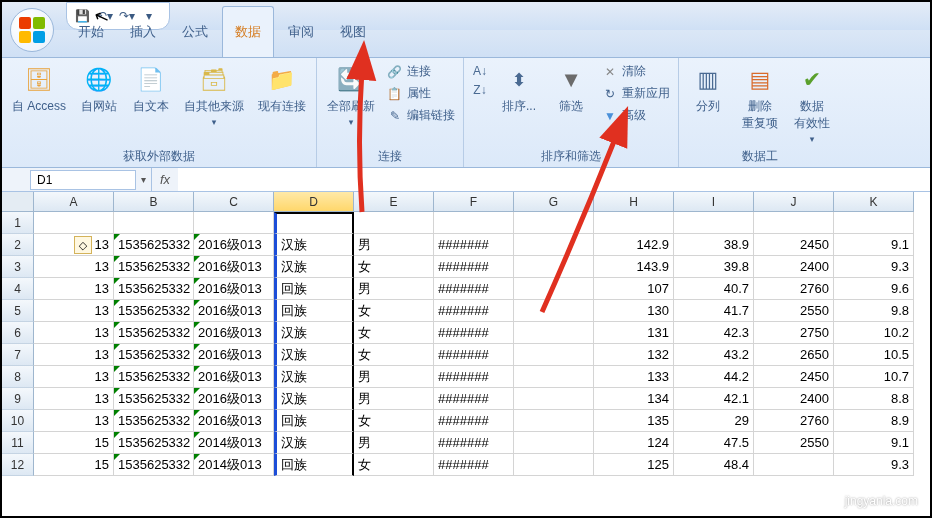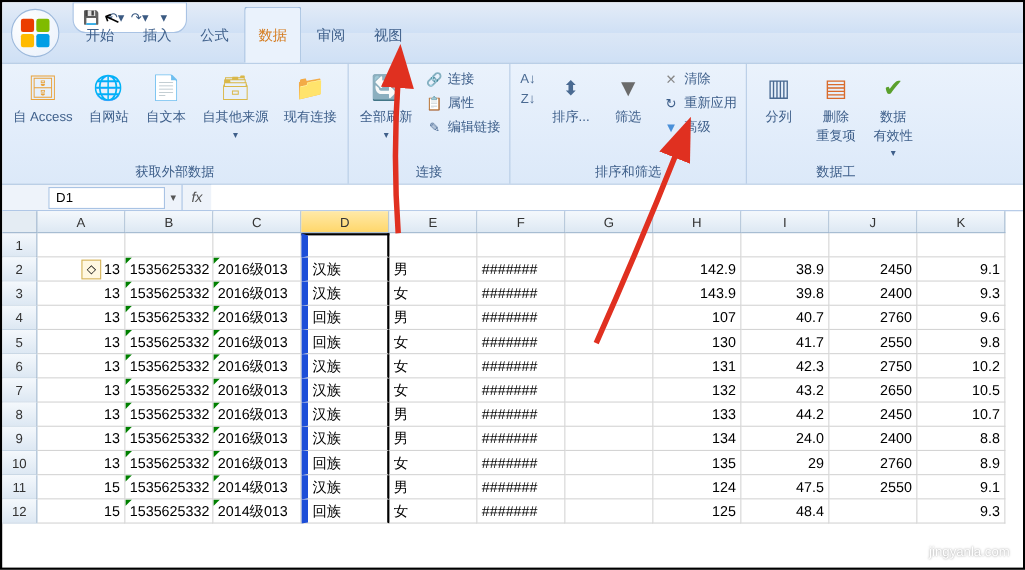--- a/index.html
+++ b/index.html
@@ -44,37 +44,37 @@
 .ico-sort{color:#4a6a92}
 .ico-filter{color:#6b6b6b}
 .ico-clear{color:#888}
 .ico-adv{color:#4a90d9}
 .ico-split{color:#4a6a92}
 .ico-dedup{color:#d96b2c}
 .ico-valid{color:#5aa02c}
 
 
 .fbar { height:24px; background:#eef3fa; border-bottom:1px solid #a9c3e4; display:flex; align-items:center;}
-.namebox { width:106px; border:1px solid #a9c3e4; background:#fff; font-size:12px; padding:2px 6px; margin-left:42px;}
+.namebox { width:106px; border:1px solid #a9c3e4; background:#fff; font-size:12px; padding:2px 6px; margin-left:28px;}
 .fx { padding:0 8px; color:#555; font-style:italic; font-size:13px;}
 .fbar-dd { width:16px; text-align:center; color:#555; font-size:10px; border-right:1px solid #a9c3e4; height:100%; display:flex;align-items:center;justify-content:center;}
 .finput { flex:1; border:none; background:#fff; height:100%; padding:0 6px; font-size:12px;}
 
 
 .grid-wrap { position:relative; }
 .selectall { position:absolute; top:0; left:0; width:32px; height:20px; background:#e4ecf3; border-right:1px solid #9eb6ce; border-bottom:1px solid #9eb6ce;}
 .cols { display:flex; margin-left:32px; height:20px;}
 .colh { width:80px; background:linear-gradient(#f4f8fc,#dde8f3); border-right:1px solid #9eb6ce; border-bottom:1px solid #9eb6ce; font-size:12px; color:#333; text-align:center; line-height:20px;}
 .colh.sel { background:linear-gradient(#ffe9a8,#ffd76b); }
 .rows { }
 .row { display:flex; height:22px;}
 .rowh { width:32px; background:linear-gradient(#f4f8fc,#dde8f3); border-right:1px solid #9eb6ce; border-bottom:1px solid #c5d4e3; font-size:12px; text-align:center; line-height:22px; color:#333;}
 .cell { width:80px; border-right:1px solid #d4d4d4; border-bottom:1px solid #d4d4d4; font-size:13px; line-height:22px; padding:0 4px; overflow:hidden; white-space:nowrap; color:#000; text-align:right;}
 .cell.txt { text-align:left; }
-.cell.selcol { border-left:6px solid #1d4ed8; border-right:2px solid #000;}
+.cell.selcol { border-left:3px solid #1d4ed8; border-right:2px solid #000;}
 .row:first-child .cell.selcol { border-top:2px solid #000; }
 .green-tri { position:relative; }
 .green-tri::before { content:''; position:absolute; top:0; left:0; border-top:6px solid #008000; border-right:6px solid transparent;}
 .smart-tag { position:absolute; left:40px; top:2px; width:18px; height:18px; border:1px solid #d4b35a; background:#fff8e1; font-size:11px; display:flex; align-items:center; justify-content:center;}
 
 
 .red-arrow { position:absolute; pointer-events:none; z-index:30;}
 .red-arrow svg { overflow:visible; }
 
 
@@ -362,21 +362,21 @@
       <div class="row">
         <div class="rowh">9</div>
         <div class="cell">13</div>
         <div class="cell txt green-tri">1535625332</div>
         <div class="cell txt green-tri">2016级013</div>
         <div class="cell txt selcol">汉族</div>
         <div class="cell txt">男</div>
         <div class="cell txt">#######</div>
         <div class="cell"></div>
         <div class="cell">134</div>
-        <div class="cell">24.0</div>
+        <div class="cell">42.1</div>
         <div class="cell">2400</div>
         <div class="cell">8.8</div>
       </div>
       <div class="row">
         <div class="rowh">10</div>
         <div class="cell">13</div>
         <div class="cell txt green-tri">1535625332</div>
         <div class="cell txt green-tri">2016级013</div>
         <div class="cell txt selcol">回族</div>
         <div class="cell txt">女</div>

